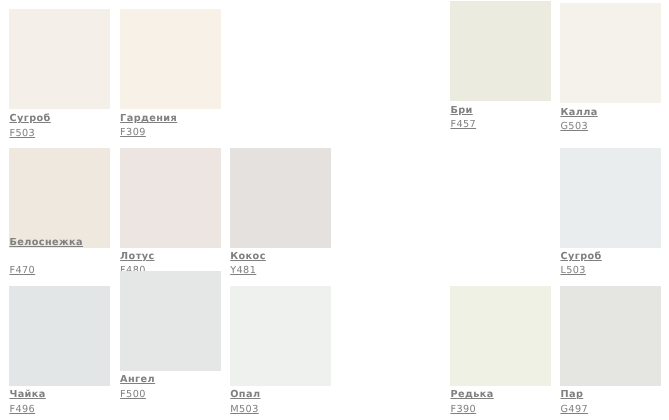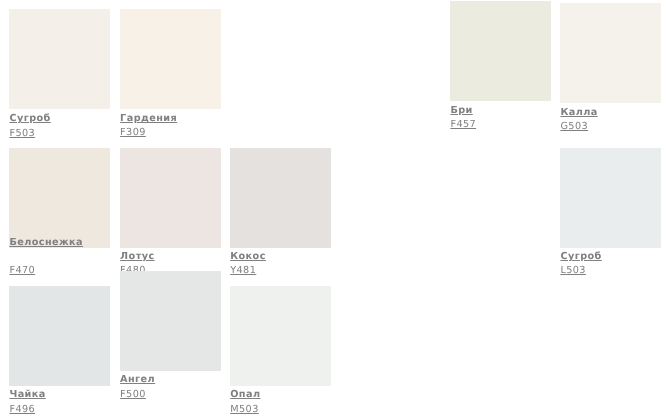--- a/index.html
+++ b/index.html
@@ -75,13 +75,23 @@
   <div class="swatch-card" style="left:120.1px;top:271px">
     <div class="swatch-chip" style="background: rgb(229, 231, 230);"></div>
     <a class="swatch-name" style="top:104.3px">Ангел</a>
     <a class="swatch-code" style="top:119px">F500</a>
   </div>
   <div class="swatch-card" style="left:230.2px;top:286.2px">
     <div class="swatch-chip" style="background: rgb(238, 241, 237);"></div>
     <a class="swatch-name" style="top:104.3px">Опал</a>
     <a class="swatch-code" style="top:119px">M503</a>
   </div>
+  <div class="swatch-card" style="left:450.4px;top:286.2px">
+    <div class="swatch-chip" style="background: rgb(240, 241, 229);"></div>
+    <a class="swatch-name" style="top:104.3px">Редька</a>
+    <a class="swatch-code" style="top:119px">F390</a>
+  </div>
+  <div class="swatch-card" style="left:560.4px;top:286.2px">
+    <div class="swatch-chip" style="background: rgb(229, 230, 226);"></div>
+    <a class="swatch-name" style="top:104.3px">Пар</a>
+    <a class="swatch-code" style="top:119px">G497</a>
+  </div>
 </div>
 
 </body></html>

